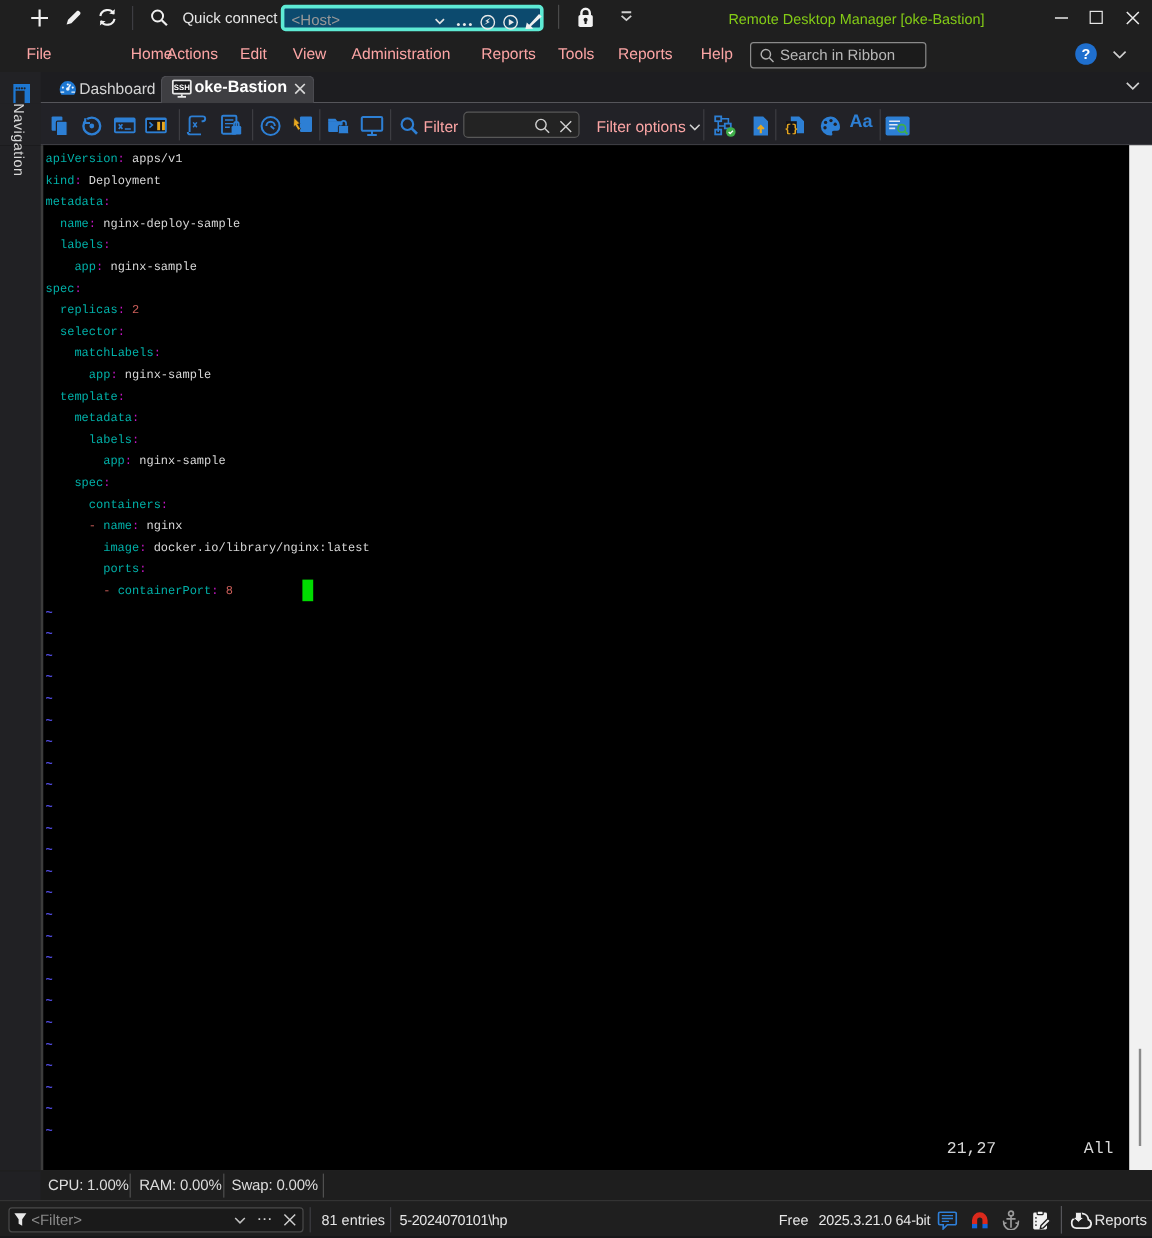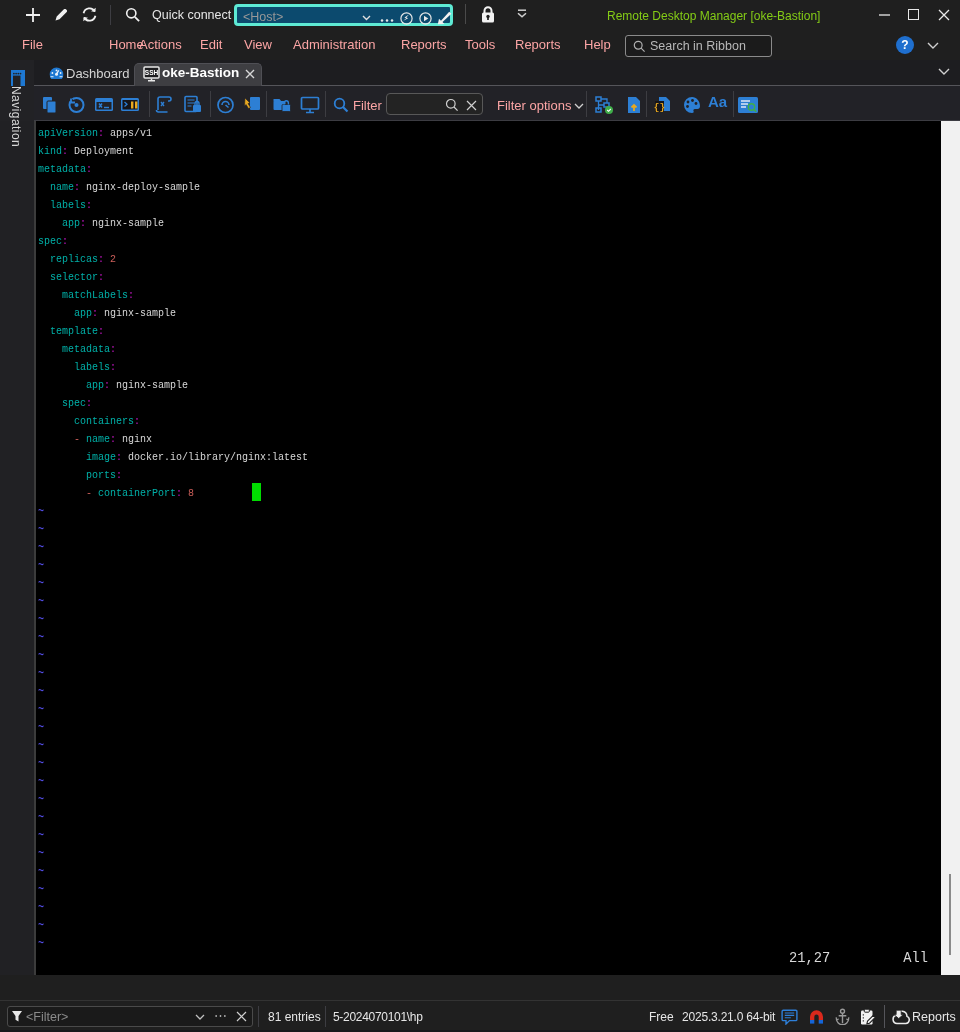--- a/index.html
+++ b/index.html
@@ -313,20 +313,29 @@
 <span style="color:#524de6;font-weight:bold">~</span>
 <span style="color:#524de6;font-weight:bold">~</span>
 <span style="color:#524de6;font-weight:bold">~</span></pre>
 
     <div class="abs" style="left:789px;top:829px;width:200px;font-family:'Liberation Mono',monospace;font-size:13.72px;line-height:18px;color:#d8d8d8;">21,27<span style="margin-left:73px;">All</span></div>
 
     <div class="abs" style="left:941px;top:0;width:19px;height:854px;background:#f1f1f1;"></div>
     <div class="abs" style="left:949px;top:753px;width:2px;height:81px;background:#8a8a8a;"></div>
   </div>
 
+  <div class="abs" id="cpustrip" style="left:0;top:976px;width:960px;height:24px;background:#1e1e1e;">
+    <div class="abs" style="left:0;top:0;width:34px;height:24px;background:#212124;"></div>
+    <div class="abs" style="left:40px;top:5px;color:#dcdcdc;font-size:12.5px;letter-spacing:-0.15px;">CPU: 1.00%</div>
+    <div class="abs" style="left:116px;top:5px;color:#dcdcdc;font-size:12.5px;letter-spacing:-0.15px;">RAM: 0.00%</div>
+    <div class="abs" style="left:193px;top:5px;color:#dcdcdc;font-size:12.5px;letter-spacing:-0.15px;">Swap: 0.00%</div>
+    <div class="abs sep-v" style="left:108px;top:2px;height:20px;background:#4f4f4f;"></div>
+    <div class="abs sep-v" style="left:186px;top:2px;height:20px;background:#4f4f4f;"></div>
+    <div class="abs sep-v" style="left:269px;top:2px;height:20px;background:#4f4f4f;"></div>
+  </div>
 
   <div class="abs" id="bottombar" style="left:0;top:1000px;width:960px;height:32px;background:#1f1f1f;border-top:1px solid #333;">
     <div class="abs" style="left:7px;top:5px;width:246px;height:21px;background:#1a1a1a;border:1px solid #4a4a4a;border-radius:3px;"></div>
     <svg class="abs" style="left:11px;top:9px" width="12" height="13" viewBox="0 0 12 13">
       <path d="M1 1h10L7.5 6v5.5l-3-1.8V6z" fill="#e8e8e8"></path>
     </svg>
     <div class="abs" style="left:26px;top:9px;color:#8a8a8a;font-size:12.5px;">&lt;Filter&gt;</div>
     <svg class="abs" style="left:195px;top:13px" width="10" height="6" viewBox="0 0 10 6">
         <path d="M1 1l4 4 4-4" fill="none" stroke="#c0c0c0" stroke-width="1.3"></path>
       </svg>

